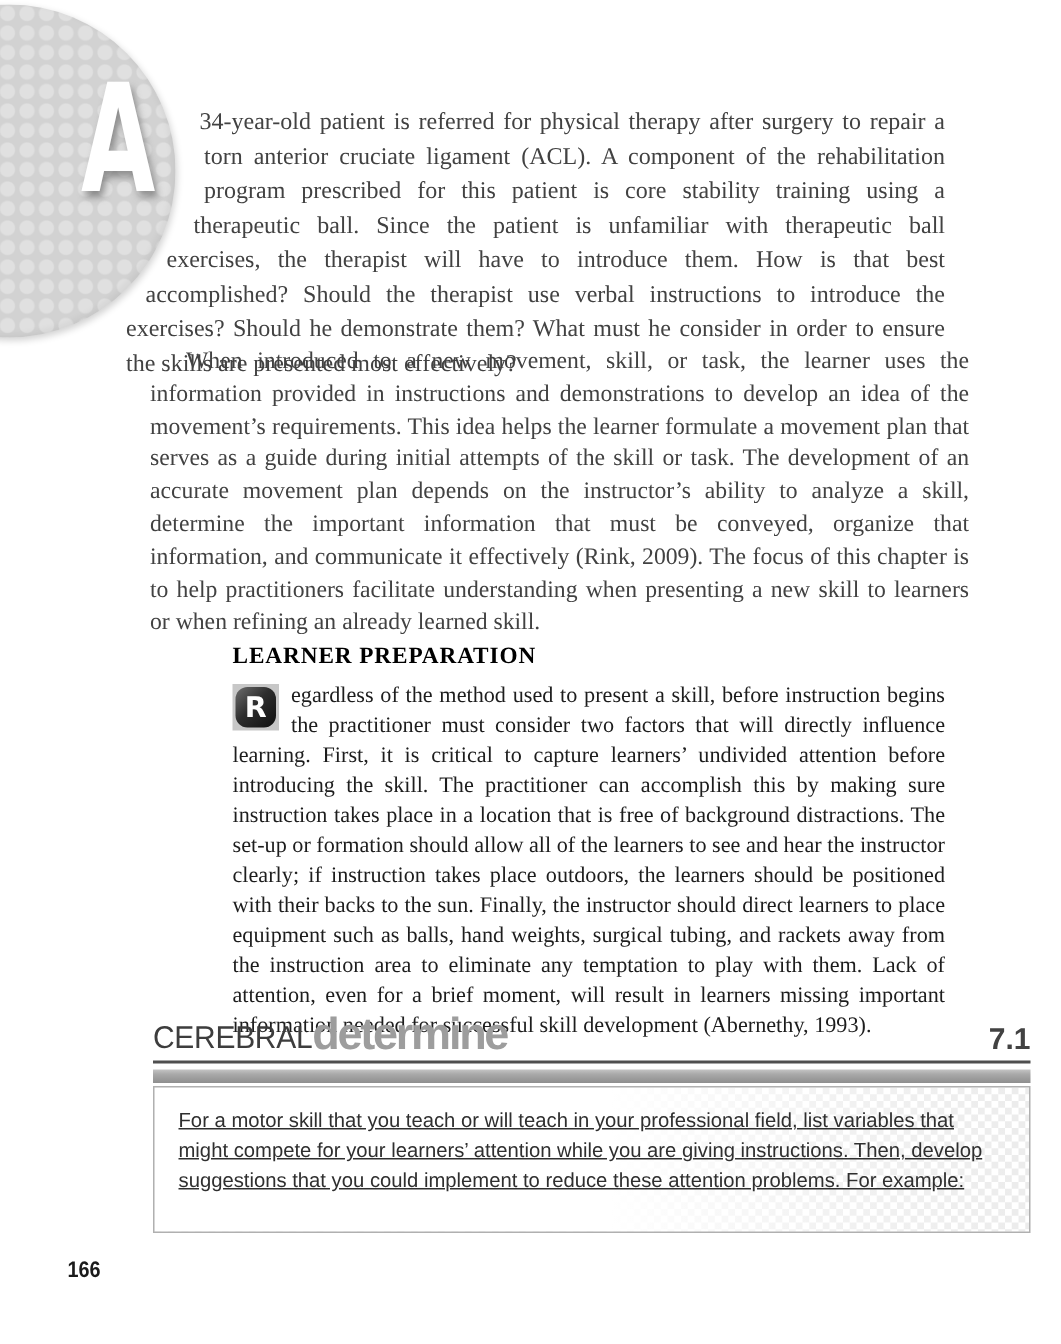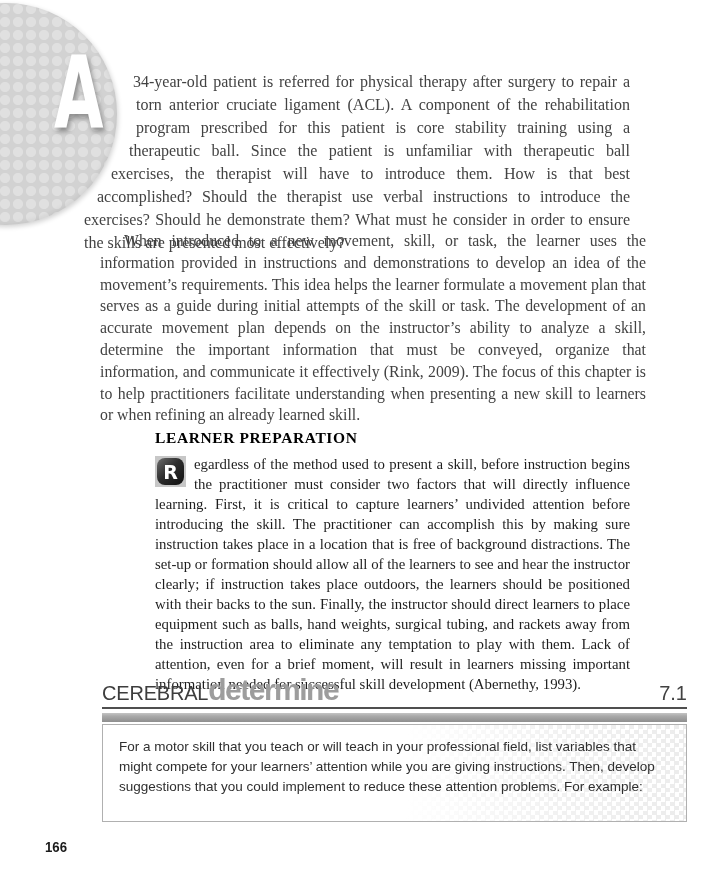--- a/index.html
+++ b/index.html
@@ -81,36 +81,36 @@
   }
   #challenge-brand{
     font-size:20px;color:#3d3d3d;letter-spacing:-0.2px;
     transform:scaleY(1.05);transform-origin:left bottom;
   }
   #challenge-word{
     font-size:30px;font-weight:bold;color:#9d9d9d;letter-spacing:-1.5px;
     line-height:0.8;
   }
   #challenge-spacer{flex:1;}
-  #challenge-number{font-size:20px;font-weight:normal;color:#424242;}
+  #challenge-number{font-size:20px;font-weight:bold;color:#424242;}
   #challenge-bar{
     margin-top:4px;height:9px;
     background:linear-gradient(180deg,#c4c4c4 0%,#a9a9a9 35%,#8e8e8e 100%);
   }
   #challenge-box{
     margin-top:2px;height:98px;box-sizing:border-box;
     border:1.5px solid #b0b0b0;
     background-image:
       linear-gradient(to right,#ffffff 0%,#ffffff 52%,rgba(255,255,255,0.3) 78%,rgba(255,255,255,0) 100%),
       repeating-conic-gradient(#ececec 0% 25%,#ffffff 0% 50%);
     background-size:100% 100%,9px 9px;
     padding:12px 20px 0 16px;
   }
   #challenge-intro{
-    font-size:13.5px;line-height:20px;color:#2f2f2f;margin:0;
+    font-size:13.5px;line-height:20px;color:#2f2f2f;margin:0;text-decoration:underline;
   }
   #challenge-bullets{margin:9px 0 0 0;padding:0;list-style:none;}
   #challenge-bullets li{
     position:relative;
     padding-left:24px;margin-bottom:7px;
     font-size:13.5px;line-height:14px;color:#2f2f2f;
   }
   #challenge-bullets li .dot{
     position:absolute;left:10px;top:4px;
     width:7px;height:7px;border-radius:50%;background:#8f8f8f;

